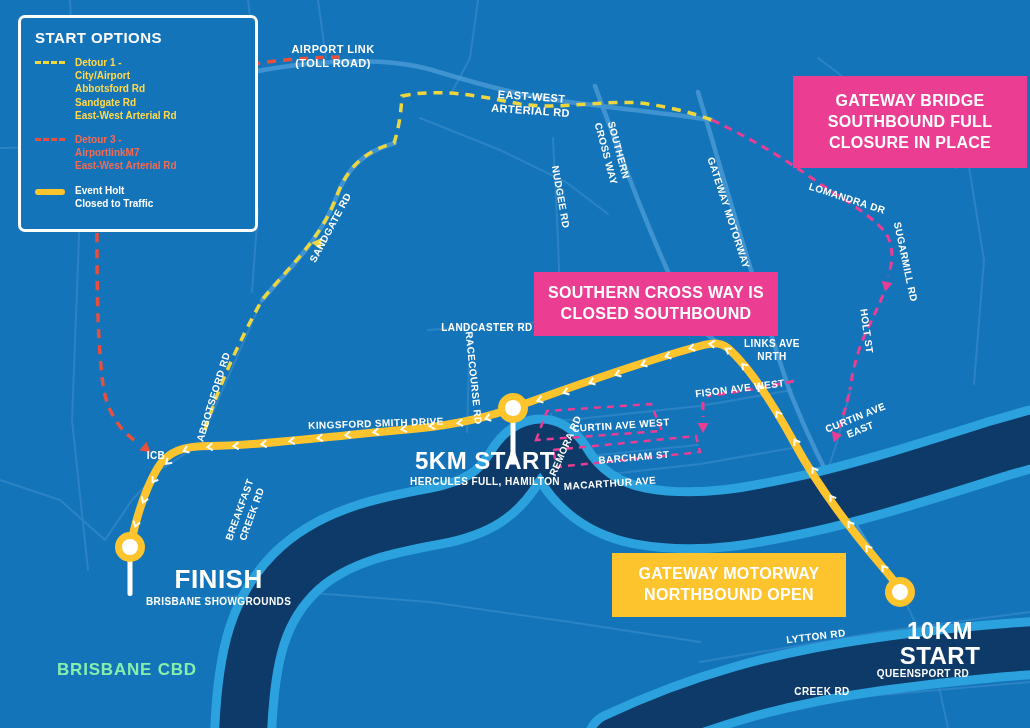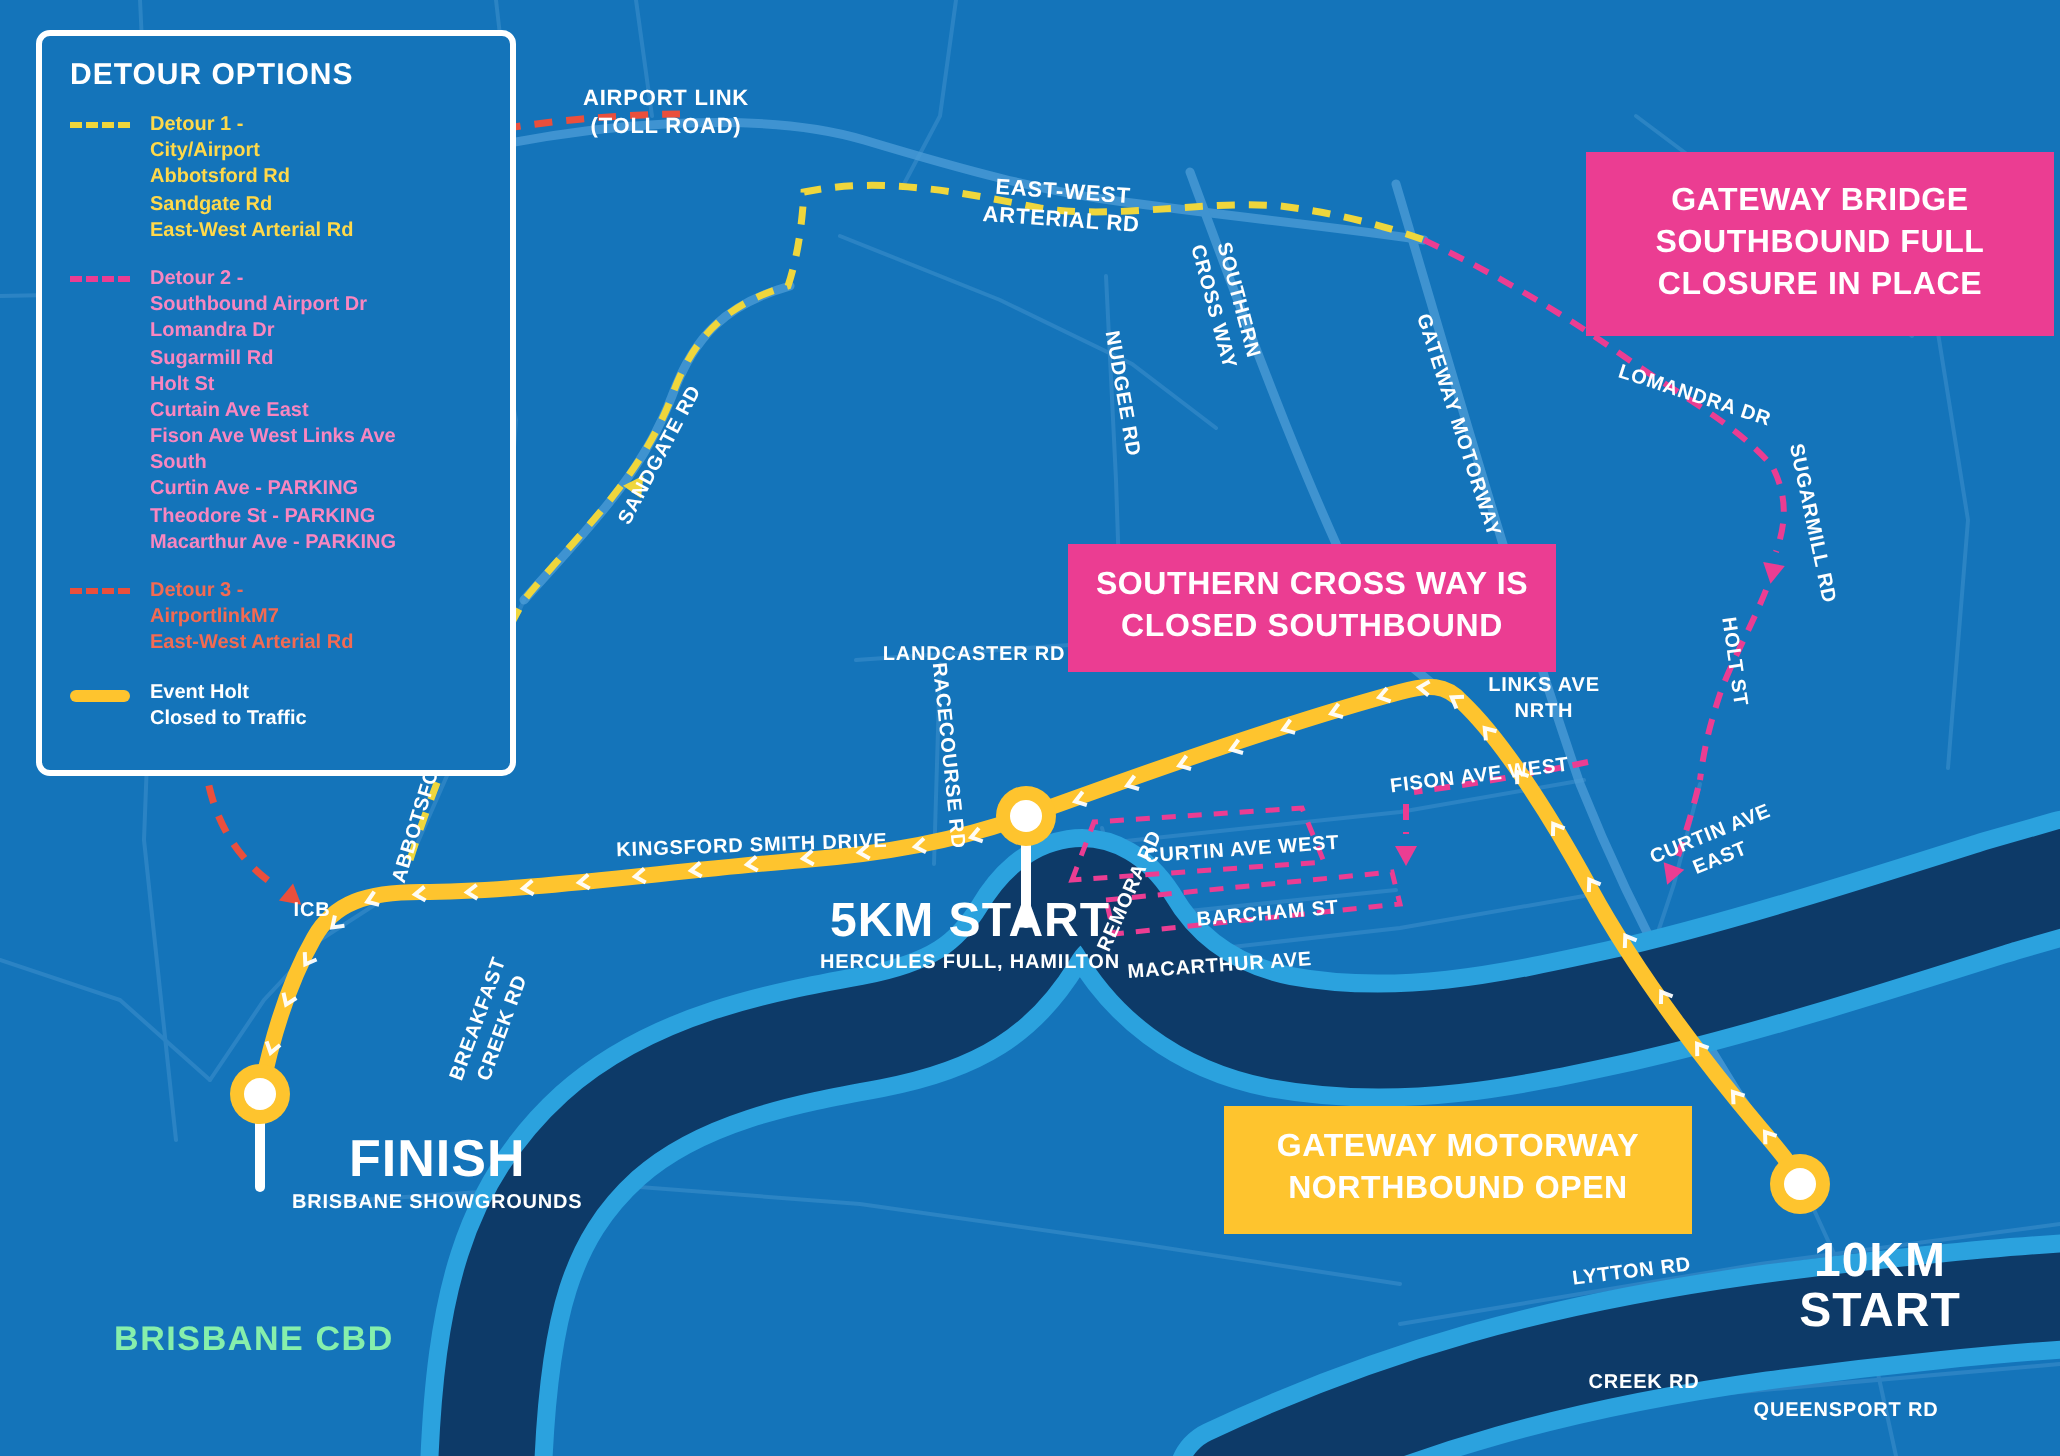--- a/index.html
+++ b/index.html
@@ -144,42 +144,28 @@
       <rect x="510.5" y="418" width="5" height="46" rx="2.5" fill="#ffffff"></rect>
       <circle cx="513" cy="408" r="15" fill="#FEC42E"></circle>
       <circle cx="513" cy="408" r="8" fill="#ffffff"></circle>
 
       <circle cx="900" cy="592" r="15" fill="#FEC42E"></circle>
       <circle cx="900" cy="592" r="8" fill="#ffffff"></circle>
     </g>
   </svg>
 
   <div class="legend">
-    <div class="legend-title">DETOUR OPTIONS</div>
+    <div class="legend-title">START OPTIONS</div>
     <div class="legend-item">
       <span class="swatch sw-d1"></span>
       <div class="legend-text t-yellow">Detour 1  -
 City/Airport
 Abbotsford Rd
 Sandgate Rd
 East-West Arterial Rd</div>
-    </div>
-    <div class="legend-item">
-      <span class="swatch sw-d2"></span>
-      <div class="legend-text t-pink">Detour 2 -
-Southbound Airport Dr
-Lomandra Dr
-Sugarmill Rd
-Holt St
-Curtain Ave East
-Fison Ave West Links Ave
-South
-Curtin Ave - PARKING
-Theodore St - PARKING
-Macarthur Ave - PARKING</div>
     </div>
     <div class="legend-item">
       <span class="swatch sw-d3"></span>
       <div class="legend-text t-red">Detour 3 -
 AirportlinkM7
 East-West Arterial Rd</div>
     </div>
     <div class="legend-item">
       <span class="swatch sw-route"></span>
       <div class="legend-text t-white">Event Holt
@@ -218,21 +204,21 @@
 NRTH</div>
   <div class="road" style="left:740px;top:389px;transform:translate(-50%,-50%) rotate(-7deg);">FISON AVE WEST</div>
   <div class="road" style="left:621px;top:426px;transform:translate(-50%,-50%) rotate(-4deg);">CURTIN AVE WEST</div>
   <div class="road" style="left:566px;top:446px;transform:translate(-50%,-50%) rotate(-66deg);">REMORA RD</div>
   <div class="road" style="left:634px;top:458px;transform:translate(-50%,-50%) rotate(-5deg);">BARCHAM ST</div>
   <div class="road" style="left:610px;top:484px;transform:translate(-50%,-50%) rotate(-4deg);">MACARTHUR AVE</div>
   <div class="road" style="left:858px;top:424px;transform:translate(-50%,-50%) rotate(-22deg);">CURTIN AVE
 EAST</div>
   <div class="road" style="left:816px;top:637px;transform:translate(-50%,-50%) rotate(-7deg);">LYTTON RD</div>
   <div class="road" style="left:822px;top:692px;">CREEK RD</div>
-  <div class="road" style="left:913px;top:706px;padding-left:20px;">QUEENSPORT RD</div>
+  <div class="road" style="left:913px;top:674px;padding-left:20px;">QUEENSPORT RD</div>
 
   <div id="lbl-finish" class="mk-label">
     <div class="big">FINISH</div>
     <div class="sub">BRISBANE SHOWGROUNDS</div>
   </div>
   <div id="lbl-5km" class="mk-label">
     <div class="big2">5KM START</div>
     <div class="sub">HERCULES FULL, HAMILTON</div>
   </div>
   <div id="lbl-10km" class="mk-label">

